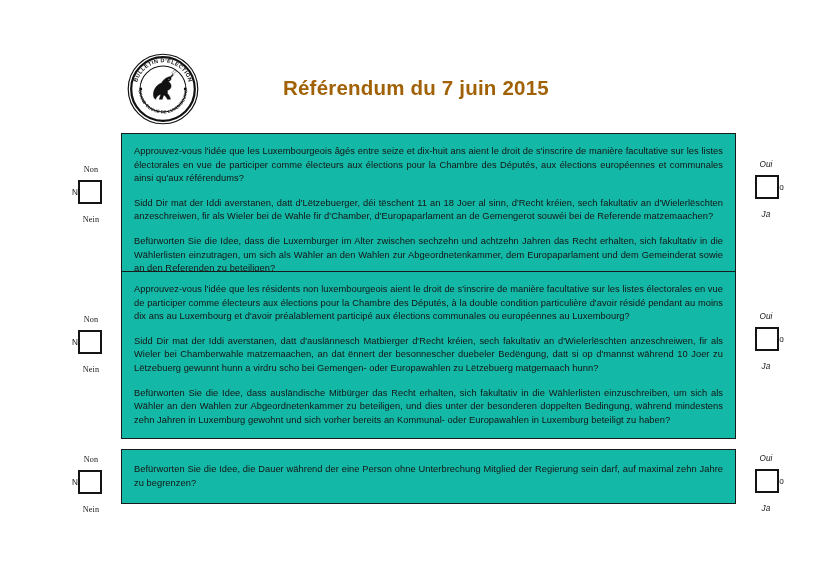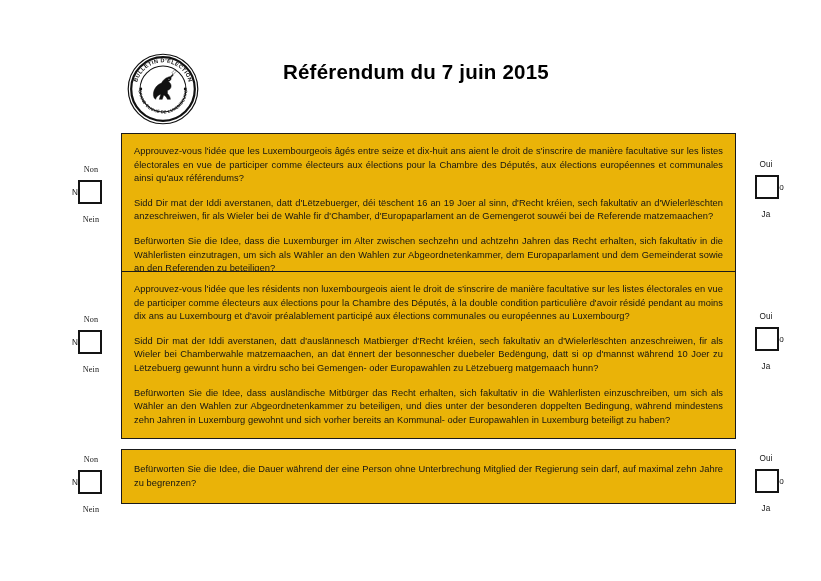--- a/index.html
+++ b/index.html
@@ -29,42 +29,42 @@
     position: absolute;
     left: 126px;
     top: 52px;
     width: 74px;
     height: 74px;
   }
 
   .page-title {
     position: absolute;
     left: 283px;
-    top: 60px;
+    top: 76px;
     font-size: 20.5px;
     font-weight: bold;
     letter-spacing: 0.2px;
-    color: #000000;
+    color: #a16207;
     white-space: nowrap;
   }
 
   
   .question-row {
     position: absolute;
     left: 0;
     width: 821px;
   }
 
   .q-box {
     position: absolute;
     left: 121px;
     width: 615px;
     border: 1.4px solid #1a1a1a;
     box-sizing: border-box;
-    background: #eab308;
+    background: #14b8a6;
   }
 
   .q-inner {
     padding: 11px 12px 11px 12px;
   }
 
   .q-para {
     font-size: 9.3px;
     line-height: 13.6px;
     color: #141414;
@@ -123,21 +123,21 @@
   }
   .vote-group.left  .vote-side { left: 24px;  }
   .vote-group.right .vote-side { left: 48px; }
 
   
   .vote-group.left .vote-square  { left: 30px; }
   .vote-group.right .vote-square { left: 28px; }
   .vote-group.left .vote-top,
   .vote-group.left .vote-bottom  { left: 0px; font-family: Liberation Serif, serif; }
   .vote-group.right .vote-top,
-  .vote-group.right .vote-bottom { left: -4px; }
+  .vote-group.right .vote-bottom { left: -4px; font-style: italic; }
 
   
   .scan-tint {
     position: absolute;
     inset: 0;
     pointer-events: none;
     background: transparent;
   }
 </style>
 </head>
@@ -179,21 +179,21 @@
   <div class="vote-group left" style="top:32px;">
     <div class="vote-top">Non</div>
     <div class="vote-side">Nee</div>
     <div class="vote-square"></div>
     <div class="vote-bottom">Nein</div>
   </div>
 
   <div class="q-box" style="top:0px;">
     <div class="q-inner">
       <p class="q-para">Approuvez-vous l'idée que les Luxembourgeois âgés entre seize et dix-huit ans aient le droit de s'inscrire de manière facultative sur les listes électorales en vue de participer comme électeurs aux élections pour la Chambre des Députés, aux élections européennes et communales ainsi qu'aux référendums?</p>
-      <p class="q-para">Sidd Dir mat der Iddi averstanen, datt d'Lëtzebuerger, déi tëschent 16 an 19 Joer al sinn, d'Recht kréien, sech fakultativ an d'Wielerlëschten anzeschreiwen, fir als Wieler bei de Wahle fir d'Chamber, d'Europaparlament an de Gemengerot souwéi bei de Referende matzemaachen?</p>
+      <p class="q-para">Sidd Dir mat der Iddi averstanen, datt d'Lëtzebuerger, déi tëschent 11 an 18 Joer al sinn, d'Recht kréien, sech fakultativ an d'Wielerlëschten anzeschreiwen, fir als Wieler bei de Wahle fir d'Chamber, d'Europaparlament an de Gemengerot souwéi bei de Referende matzemaachen?</p>
       <p class="q-para">Befürworten Sie die Idee, dass die Luxemburger im Alter zwischen sechzehn und achtzehn Jahren das Recht erhalten, sich fakultativ in die Wählerlisten einzutragen, um sich als Wähler an den Wahlen zur Abgeordnetenkammer, dem Europaparlament und dem Gemeinderat sowie an den Referenden zu beteiligen?</p>
     </div>
   </div>
 
   <div class="vote-group right" style="top:27px;">
     <div class="vote-top">Oui</div>
     <div class="vote-side">Jo</div>
     <div class="vote-square"></div>
     <div class="vote-bottom">Ja</div>
   </div>

